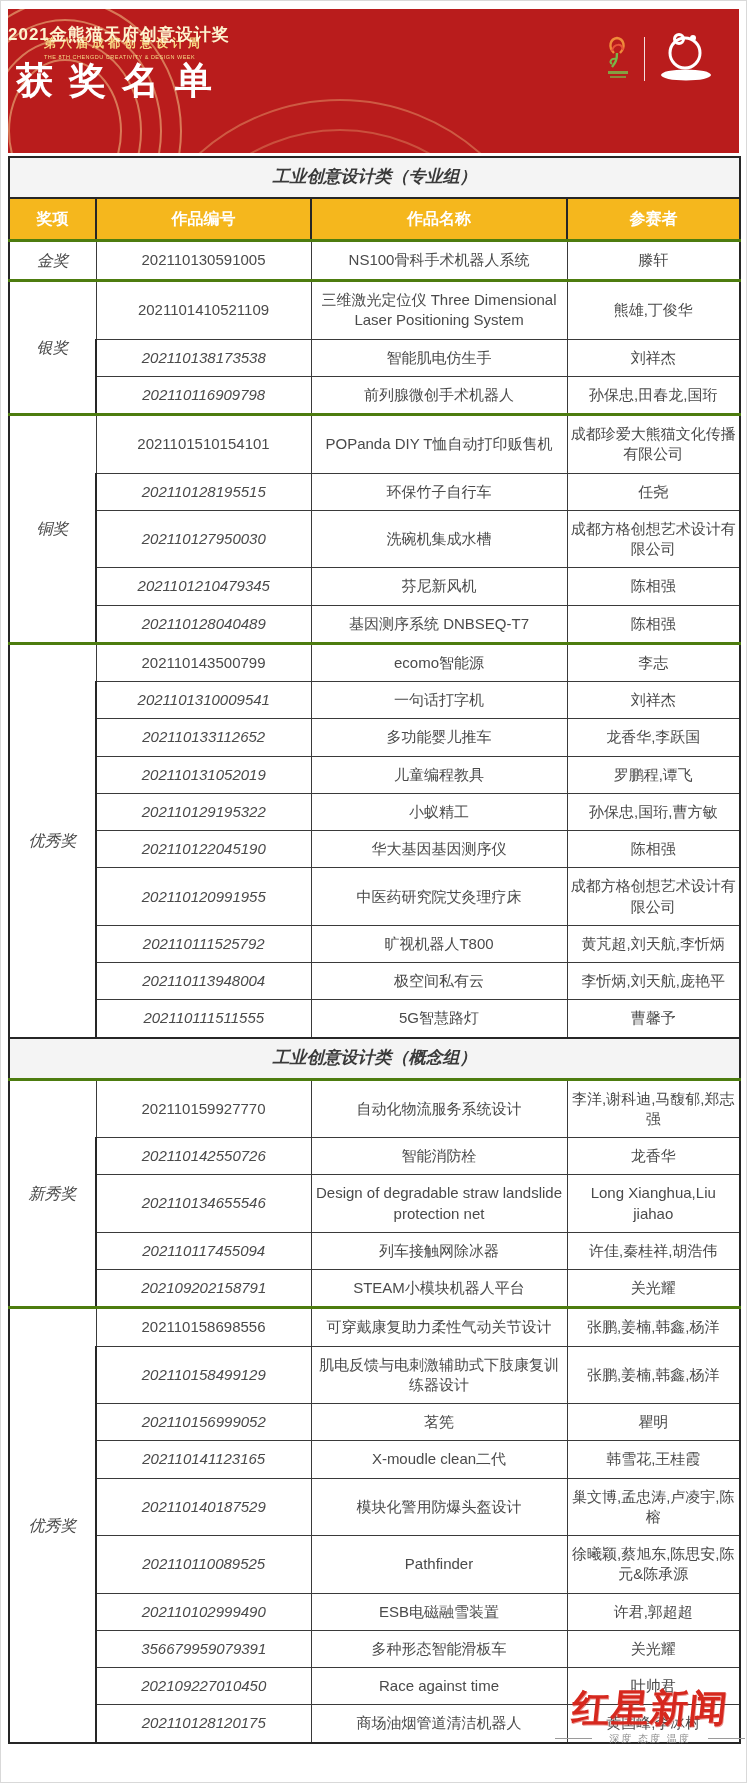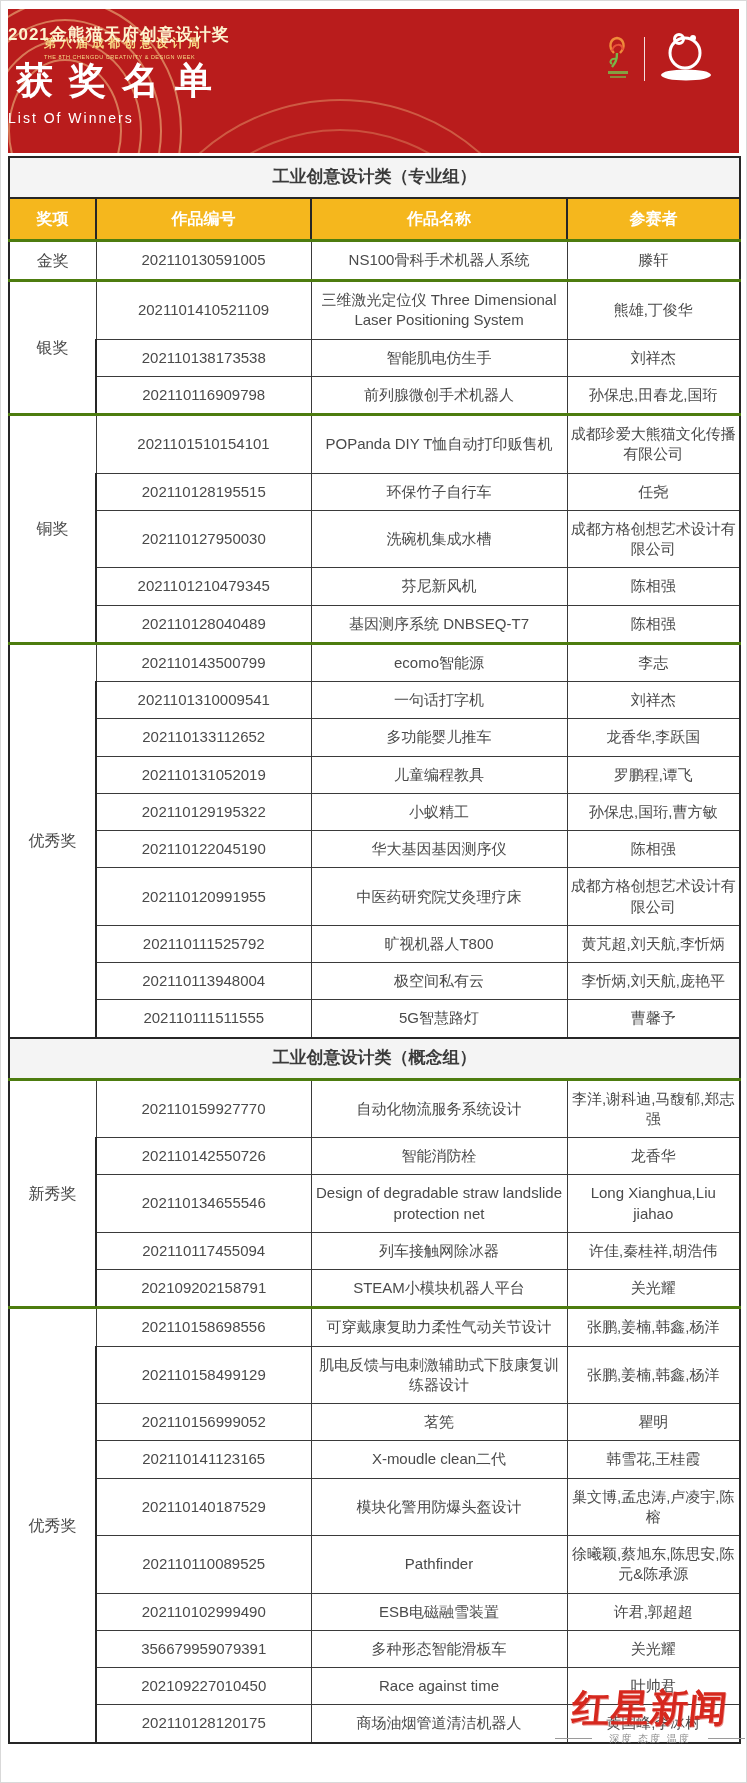--- a/index.html
+++ b/index.html
@@ -72,21 +72,21 @@
     font-weight:bold;
     font-size:16px;
     padding:9px 10px;
     border:2px solid #262626;
   }
   td.award-cell{font-size:16px;color:#4a4a4a;border-left:2px solid #262626;border-right:1px solid #3a3a3a;}
   tr.group-start td{border-top:3px solid #4d7c0f;}
   table{border:2px solid #262626;}
   td:last-child{border-right:2px solid #262626;}
   td.award-cell{border-left:2px solid #262626;}
-  td:first-child{border-left:2px solid #262626;}
+  td:first-child{border-left:2px solid #262626;font-style:italic;}
 
   
   .watermark{
     position:absolute;
     right:-6px;
     bottom:-2px;
     z-index:5;
     text-align:center;
     width:190px;
   }
@@ -118,21 +118,20 @@
     <div class="contour c6"></div>
 
     <div class="banner-left">
       <div class="cn">第八届成都创意设计周</div>
       <div class="en">THE 8TH CHENGDU CREATIVITY &amp; DESIGN WEEK</div>
     </div>
 
     <div class="banner-center">
       <div class="award-cn">2021金熊猫天府创意设计奖</div>
       <div class="main-title">获奖名单</div>
-      <div class="main-sub">List Of Winners</div>
     </div>
 
     <div class="banner-right">
       <span>
         <svg width="34" height="48" viewBox="0 0 34 48">
           <path d="M14 20 C8 14 10 6 17 5 C24 6 26 14 20 20" fill="none" stroke="#ef8b3a" stroke-width="2.4"></path>
           <path d="M12 18 C14 10 22 10 23 17" fill="none" stroke="#e8533a" stroke-width="2"></path>
           <path d="M17 20 C17 28 15 30 12 34" fill="none" stroke="#7ab648" stroke-width="2.4"></path>
           <path d="M16 26 C11 25 9 29 12 31" fill="none" stroke="#7ab648" stroke-width="2"></path>
           <rect x="8" y="38" width="20" height="3" fill="#7ab648" opacity="0.85"></rect>

